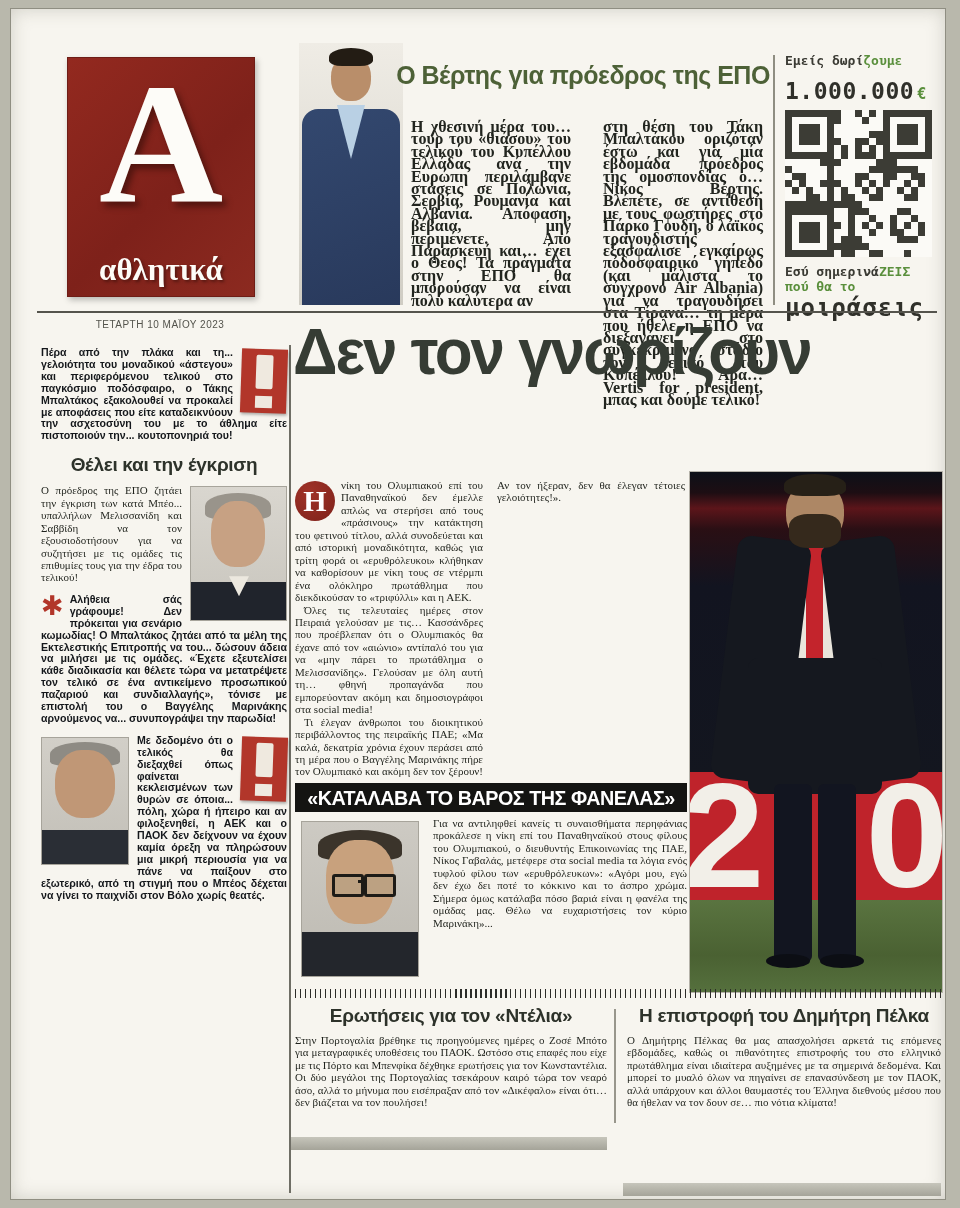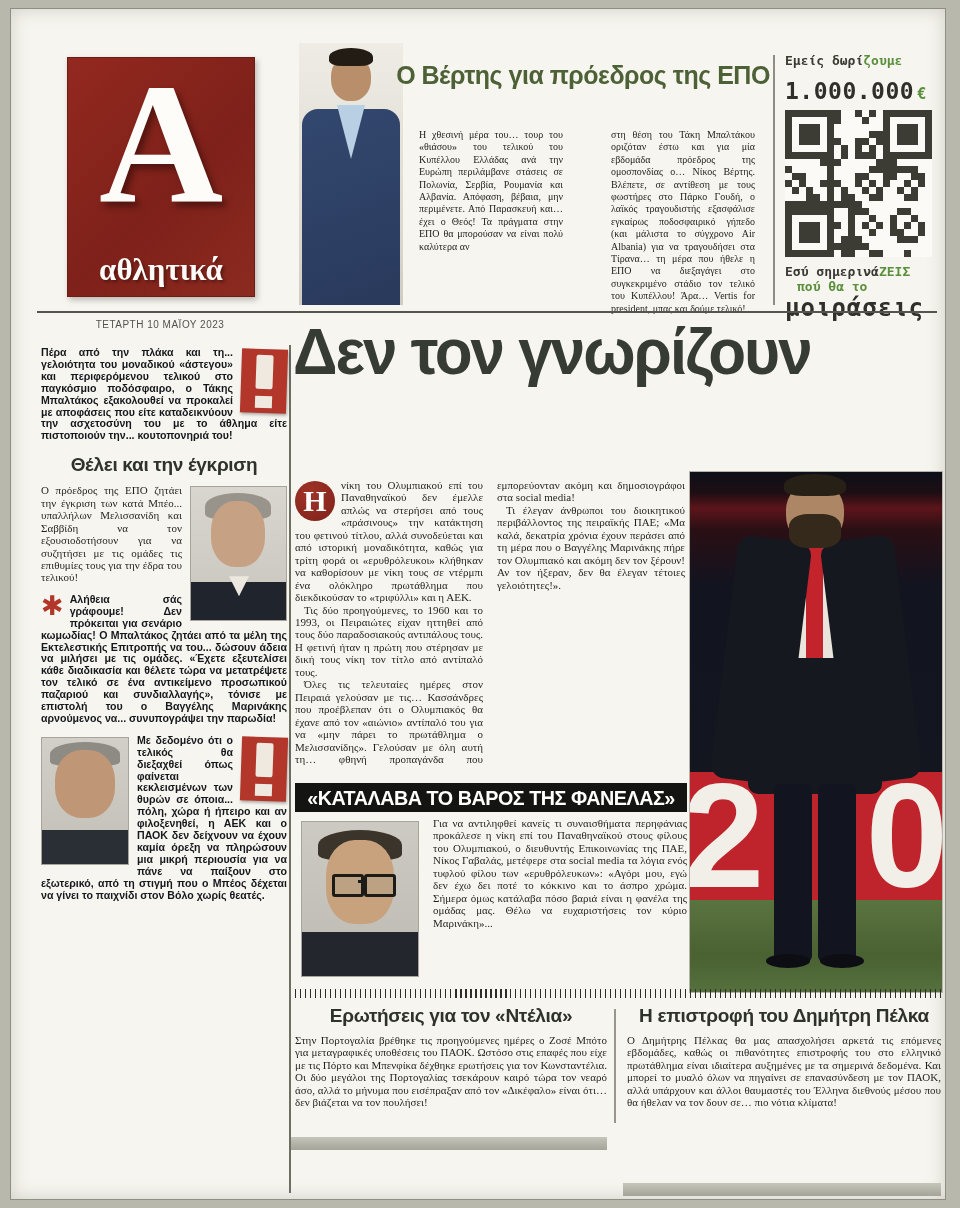--- a/index.html
+++ b/index.html
@@ -16,33 +16,33 @@
   .p-part{position:absolute;}
   .vertis-photo{left:288px;top:34px;width:104px;height:262px;background:linear-gradient(180deg,#efece5,#dcd9d0 70%,#cfccc3);}
   .framed{border:1px solid #a7a49b;}
   .baltakos-photo{float:right;width:95px;height:133px;margin:2px 0 4px 8px;background:linear-gradient(#d9d6cf,#c8c5bd);}
   .beos-photo{float:left;width:86px;height:126px;margin:2px 8px 4px 0;background:linear-gradient(#d2cfc8,#c2bfb7);}
   .gavalas-photo{left:290px;top:812px;width:116px;height:154px;background:linear-gradient(#cdcac3,#bdbab2);}
   .big-photo{left:678px;top:462px;width:252px;height:520px;border:1px solid #b5b2a9;background:#10131b;}
   
   .vertis-headline{left:378px;top:52px;width:388px;text-align:center;font-size:25px;font-weight:800;color:#4d6137;letter-spacing:-.5px;transform:scaleY(1.05);}
   .vertis-cols{left:392px;top:104px;width:368px;display:flex;gap:16px;}
-  .vertis-cols p{margin:16px;width:176px;font-family:"Liberation Serif","DejaVu Serif",serif;font-size:10px;line-height:12.4px;text-align:justify;color:#22251f;}
+  .vertis-cols p{margin:8px;width:176px;font-family:"Liberation Serif","DejaVu Serif",serif;font-size:16px;line-height:12.4px;text-align:justify;color:#22251f;font-weight:bold;}
   
   .ad-rule{left:762px;top:46px;width:2px;height:250px;background:#8f8e82;}
   .ad{left:774px;top:44px;width:150px;font-family:"DejaVu Sans Mono","Liberation Mono",monospace;}
   .ad-l1{font-size:13px;font-weight:bold;color:#3a3a33;}
   .g{color:#5a8f3c;}
   .ad-amount{font-size:23px;font-weight:bold;color:#30302a;letter-spacing:.5px;margin-top:10px;}
   .ad-amount .euro{font-size:15px;margin-left:3px;}
   .qr{margin-top:6px;width:147px;height:147px;background:#fbfaf6;display:grid;grid-template-columns:repeat(21,1fr);grid-template-rows:repeat(21,1fr);}
   .qm{background:transparent;}
   .qm.on{background:#3c3c35;}
   .ad-l2{margin-top:7px;font-size:13px;font-weight:bold;color:#3a3a33;}
-  .ad-l3{font-size:13px;font-weight:bold;margin-left:12px;}
+  .ad-l3{font-size:13px;font-weight:bold;}
   .ad-l4{font-size:24px;font-weight:bold;color:#30302a;letter-spacing:1px;}
   
   .top-rule{left:26px;top:302px;width:900px;height:2px;background:#55544d;}
   .side-rule{left:278px;top:336px;width:2px;height:848px;background:#6f6e65;}
   .stripes{left:284px;top:980px;width:646px;height:9px;background:repeating-linear-gradient(90deg,#2c2c28 0 1.5px,transparent 1.5px 5px);}
   .bl-bar{left:280px;top:1128px;width:316px;height:13px;background:linear-gradient(#c6c5bb,#a5a499);}
   .br-bar{left:612px;top:1174px;width:318px;height:13px;background:linear-gradient(#c6c5bb,#a5a499);}
   .b-rule{left:603px;top:1000px;width:2px;height:114px;background:#98968c;}
   
   .main-headline{left:282px;top:306px;width:652px;font-size:62px;font-weight:900;letter-spacing:-2px;color:#363c34;transform:scaleY(1.04);transform-origin:left top;white-space:nowrap;}
@@ -643,21 +643,20 @@
     <div class="p-part m-legr"></div>
     <div class="p-part m-shl"></div>
     <div class="p-part m-shr"></div>
     <div class="p-part m-head"></div>
     <div class="p-part m-hair"></div>
     <div class="p-part m-beard"></div>
   </figure>
 
   <div class="abs art">
     <p><span class="dropcap">Η</span><span>νίκη του Ολυμπιακού επί του Παναθηναϊκού δεν έμελλε απλώς να στερήσει από τους «πράσινους» την κατάκτηση του φετινού τίτλου, αλλά συνοδεύεται και από ιστορική μοναδικότητα, καθώς για τρίτη φορά οι «ερυθρόλευκοι» κλήθηκαν να καθορίσουν με νίκη τους σε ντέρμπι ένα ολόκληρο πρωτάθλημα που διεκδικούσαν το «τριφύλλι» και η ΑΕΚ.</span></p>
-    <p>Τις δύο προηγούμενες, το 1960 και το 1993, οι Πειραιώτες είχαν ηττηθεί από τους δύο παραδοσιακούς αντιπάλους τους. Η φετινή ήταν η πρώτη που στέρησαν με δική τους νίκη τον τίτλο από αντίπαλό τους.</p>
     <p>Όλες τις τελευταίες ημέρες στον Πειραιά γελούσαν με τις… Κασσάνδρες που προέβλεπαν ότι ο Ολυμπιακός θα έχανε από τον «αιώνιο» αντίπαλό του για να «μην πάρει το πρωτάθλημα ο Μελισσανίδης». Γελούσαν με όλη αυτή τη… φθηνή προπαγάνδα που εμπορεύονταν ακόμη και δημοσιογράφοι στα social media!</p>
     <p>Τι έλεγαν άνθρωποι του διοικητικού περιβάλλοντος της πειραϊκής ΠΑΕ; «Μα καλά, δεκατρία χρόνια έχουν περάσει από τη μέρα που ο Βαγγέλης Μαρινάκης πήρε τον Ολυμπιακό και ακόμη δεν τον ξέρουν! Αν τον ήξεραν, δεν θα έλεγαν τέτοιες γελοιότητες!».</p>
   </div>
 
   <div class="abs banner"><span>«ΚΑΤΑΛΑΒΑ ΤΟ ΒΑΡΟΣ ΤΗΣ ΦΑΝΕΛΑΣ»</span></div>
   <div class="abs photo framed gavalas-photo">
     <div class="p-part g-hair"></div>
     <div class="p-part g-face"></div>
     <div class="p-part g-gl g-gl1"></div>
     <div class="p-part g-gl g-gl2"></div>

